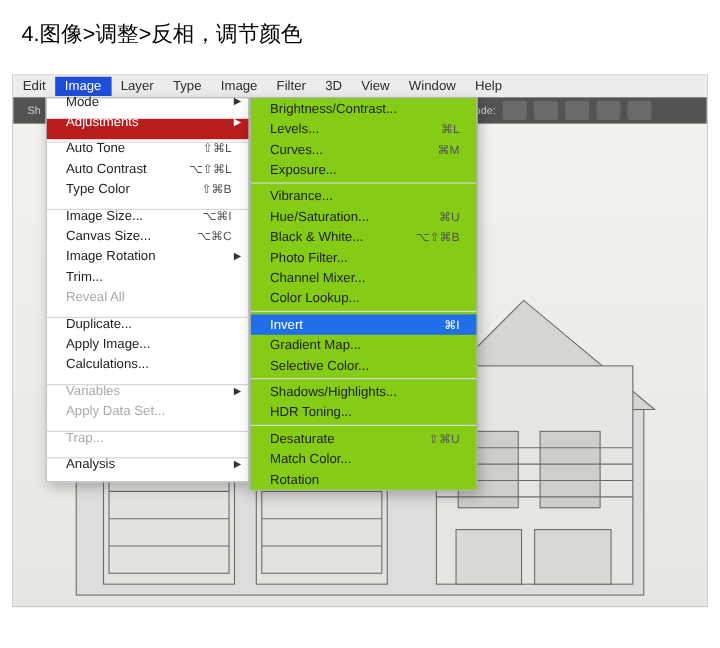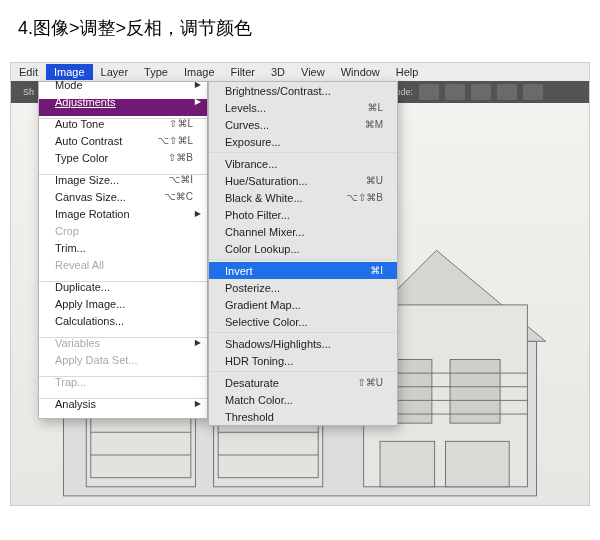--- a/index.html
+++ b/index.html
@@ -10,27 +10,27 @@
 .menubar { position:relative; display:flex; align-items:center; height:18px; background:#ececec; font-size:11px; color:#2b2b2b; z-index:10;}
 .menubar .mi { padding:2px 8px; cursor:default;}
 .menubar .mi.active { background:#1d4ed8; color:#fff;}
 .toolbar { position:relative; height:22px; background:#535353; display:flex; align-items:center; gap:6px; padding:0 8px; z-index:5;}
 .tb-btn { width:20px; height:16px; background:#6a6a6a; border-radius:2px;}
 .tb-label { color:#cfcfcf; font-size:9px; margin-left:4px;}
 .tb-sep{width:1px;height:14px;background:#404040;margin:0 2px;}
 .dropdown { position:absolute; top:18px; left:27px; width:170px; background:#fff; border:1px solid #b7b7b7; box-shadow:2px 4px 10px rgba(0,0,0,.25); font-size:11px; color:#222; z-index:20;}
 .dropdown .row { display:flex; align-items:center; justify-content:space-between; padding:2px 14px 14px 16px; height:17px; position:relative;}
 .dropdown .row.hasub::after { content:"▶"; font-size:8px; color:#333; position:absolute; right:6px;}
-.dropdown .row.sel { background:#701a75; color:#fff;text-decoration:underline;}
+.dropdown .row.sel { background:#b91c1c; color:#fff;}
 .dropdown .row.sel.hasub::after{color:#fff;}
 .dropdown .row.disabled { color:#a9a9a9;}
 .dropdown hr { border:none; border-top:1px solid #d8d8d8; margin:2px 0;}
 .shortcut{color:#555;font-size:10px;}
 .row.sel .shortcut{color:#fff;}
-.submenu { position:absolute; top:18px; left:197px; width:190px; background:#e5e5e5; border:1px solid #b7b7b7; box-shadow:2px 4px 10px rgba(0,0,0,.25); font-size:11px; color:#222; z-index:21;}
+.submenu { position:absolute; top:18px; left:197px; width:190px; background:#84cc16; border:1px solid #b7b7b7; box-shadow:2px 4px 10px rgba(0,0,0,.25); font-size:11px; color:#222; z-index:21;}
 .submenu .row{padding:2px 14px 2px 16px;height:17px;display:flex;justify-content:space-between;align-items:center;}
 .submenu .row.sel{background:#1e6fe8;color:#fff;text-align:center;}
 .submenu hr{border:none;border-top:1px solid #d8d8d8;margin:2px 0;}
 
 .house{position:absolute;left:0;right:0;bottom:0;top:60px;}
 .house svg{width:100%;height:100%;}
 </style>
 </head>
 <body>
 
@@ -131,23 +131,20 @@
         <span>Image Size...</span>
         <span class="shortcut">⌥⌘I</span>
       </div>
       <div class="row">
         <span>Canvas Size...</span>
         <span class="shortcut">⌥⌘C</span>
       </div>
       <div class="row hasub">
         <span>Image Rotation</span>
       </div>
-      <div class="row disabled">
-        <span>Crop</span>
-      </div>
       <div class="row">
         <span>Trim...</span>
       </div>
       <div class="row disabled">
         <span>Reveal All</span>
       </div>
       <hr>
       <div class="row">
         <span>Duplicate...</span>
       </div>
@@ -208,23 +205,20 @@
       </div>
       <div class="row">
         <span>Color Lookup...</span>
       </div>
       <hr>
       <div class="row sel">
         <span>Invert</span>
         <span class="shortcut">⌘I</span>
       </div>
       <div class="row">
-        <span>Posterize...</span>
-      </div>
-      <div class="row">
         <span>Gradient Map...</span>
       </div>
       <div class="row">
         <span>Selective Color...</span>
       </div>
       <hr>
       <div class="row">
         <span>Shadows/Highlights...</span>
       </div>
       <div class="row">
@@ -232,16 +226,16 @@
       </div>
       <hr>
       <div class="row">
         <span>Desaturate</span>
         <span class="shortcut">⇧⌘U</span>
       </div>
       <div class="row">
         <span>Match Color...</span>
       </div>
       <div class="row">
-        <span>Threshold</span>
+        <span>Rotation</span>
       </div>
     </div>
 </div>
 
 </body></html>

